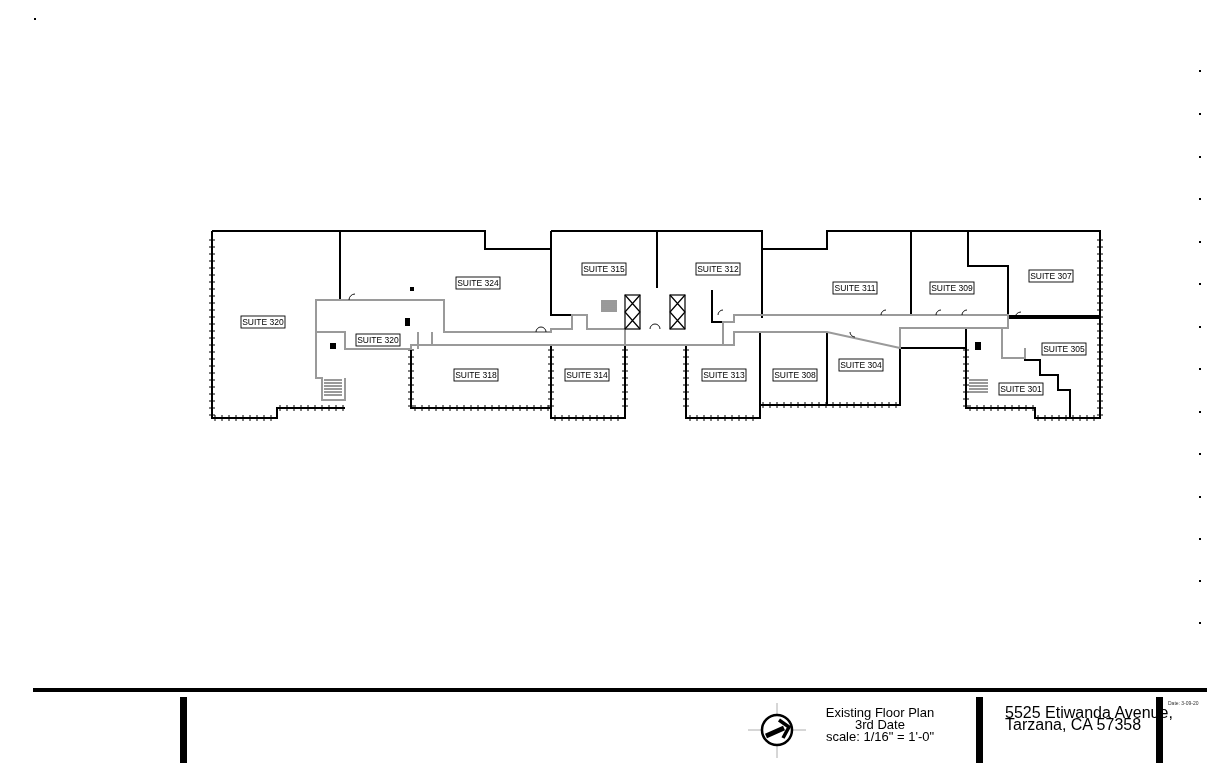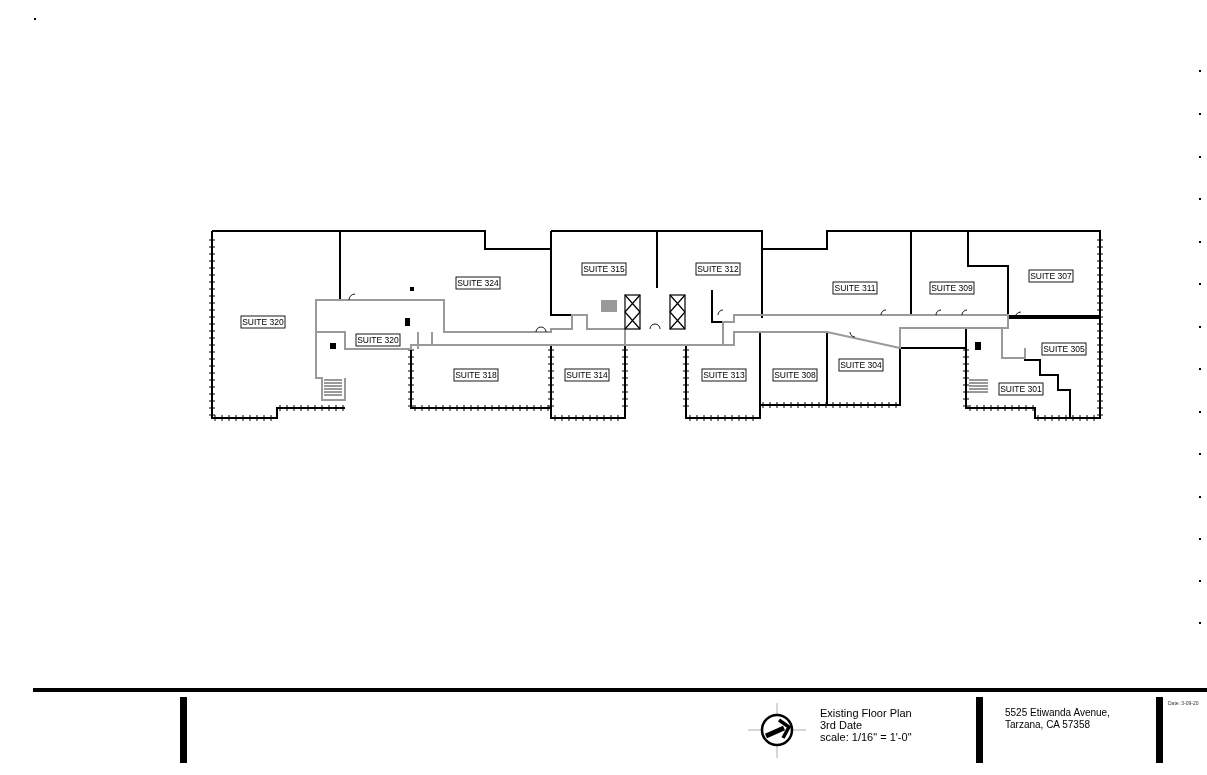--- a/index.html
+++ b/index.html
@@ -4,22 +4,22 @@
 <style>
   html,body{margin:0;padding:0;background:#fff;}
   body{width:1207px;height:775px;position:relative;overflow:hidden;font-family:"Liberation Sans",sans-serif;color:#000;}
   .abs{position:absolute;}
   .corner-dot{position:absolute;width:2px;height:2px;background:#000;}
   .edge-dot{position:absolute;width:2px;height:2px;background:#000;}
   svg.plan{position:absolute;left:0;top:0;}
   .suite-label{font-family:"Liberation Sans",sans-serif;font-size:8.5px;}
   .title-bar{position:absolute;left:33px;top:688px;width:1174px;height:4px;background:#000;}
   .vbar{position:absolute;width:7px;background:#000;}
-  .plan-title{position:absolute;left:820px;top:707px;width:120px;text-align:left;font-size:11px;line-height:12px;}
-  .address{position:absolute;left:1005px;top:707px;font-size:10px;line-height:12px;}
+  .plan-title{position:absolute;left:820px;top:707px;width:120px;text-align:center;font-size:13px;line-height:12px;}
+  .address{position:absolute;left:1005px;top:707px;font-size:16px;line-height:12px;}
   .date{position:absolute;left:1168px;top:700px;font-size:5px;color:#333;}
 </style>
 </head>
 <body>
 
 <div class="corner-dot" style="left:34px;top:18px;"></div>
 <div id="edge-dots">
     <div class="edge-dot" style="left: 1199px; top: 70px;"></div>
     <div class="edge-dot" style="left: 1199px; top: 113px;"></div>
     <div class="edge-dot" style="left: 1199px; top: 156px;"></div>

